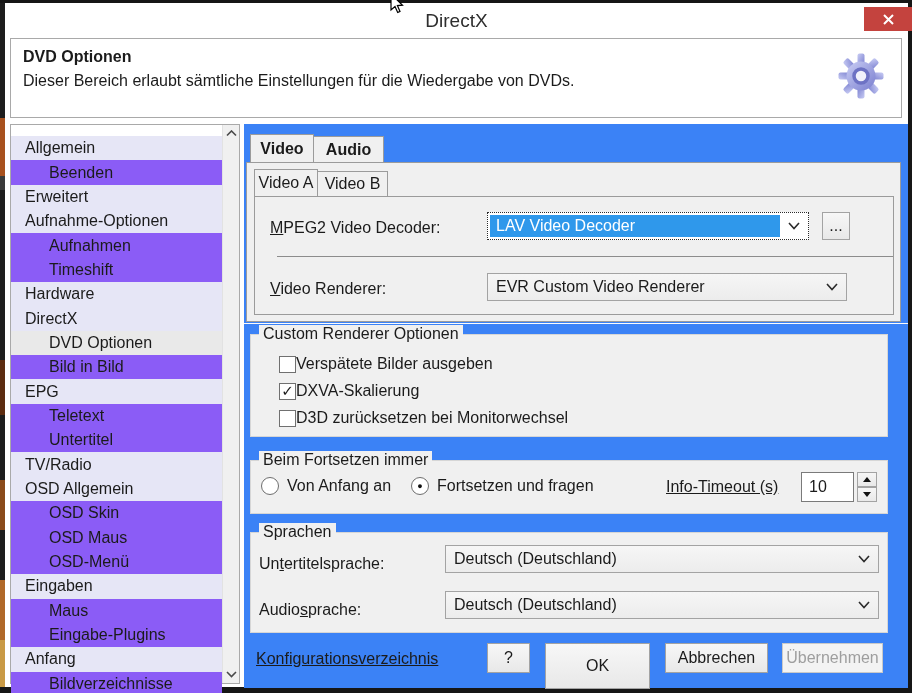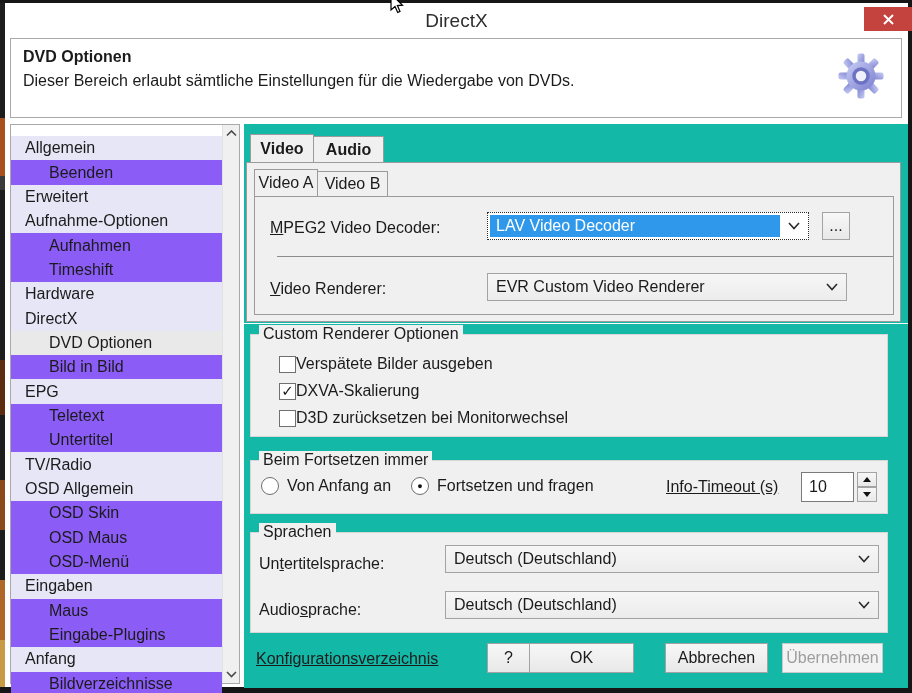--- a/index.html
+++ b/index.html
@@ -32,21 +32,21 @@
   .sb-items{left:0;top:0;width:211px;height:558px;overflow:hidden;margin-top:11px;}
   .it{height:24.35px;display:flex;align-items:center;padding-left:14px;white-space:nowrap;}
   .it.lv1{padding-left:38px;background:#8b5cf6;}
   .it.lv0{background:#e6e6f6;}
   .it.sel{background:#e9e9e9;}
   .sb-scroll{right:0;top:0;width:17px;height:558px;background:#f0f0f0;border-left:1px solid #e2e2e2;}
   .sb-btn{left:0;width:17px;height:17px;display:flex;align-items:center;justify-content:center;}
   .sb-up{top:0;} .sb-down{bottom:0;}
 
   
-  .content{left:244px;top:124px;width:664px;height:564px;background:#14b8a6;}
+  .content{left:244px;top:124px;width:664px;height:564px;background:#3b82f6;}
 
   .tab{border:1px solid #9b9b9b;border-bottom:none;background:#f0f0f0;
        display:flex;align-items:center;justify-content:center;}
   .tab-main{font-weight:bold;}
   .tab-video{left:6px;top:10px;width:64px;height:28px;z-index:3;}
   .tab-audio{left:70px;top:12px;width:70px;height:26px;z-index:1;border-left:none;}
   .main-page{left:2px;top:38px;width:655px;height:160px;border:1px solid #9b9b9b;background:#f0f0f0;z-index:2;}
   .sub-a{left:10px;top:45px;width:64px;height:27px;z-index:5;}
   .sub-b{left:74px;top:47px;width:70px;height:25px;z-index:4;border-left:none;}
   .sub-page{left:10px;top:72px;width:640px;height:119px;border:1px solid #9b9b9b;background:#f0f0f0;z-index:4;}
@@ -85,21 +85,21 @@
              display:flex;align-items:center;padding-left:7px;}
   .spin-btn{left:606px;width:20px;height:15px;border:1px solid #a3a3a3;
             background:linear-gradient(#f6f6f6,#e9e9e9);display:flex;align-items:center;justify-content:center;}
   .spin-up{top:11px;} .spin-down{top:26px;}
   .tri-up{width:0;height:0;border-left:4px solid transparent;border-right:4px solid transparent;border-bottom:5px solid #111;}
   .tri-down{width:0;height:0;border-left:4px solid transparent;border-right:4px solid transparent;border-top:5px solid #111;}
 
   .btn{border:1px solid #a3a3a3;background:linear-gradient(#f7f7f7,#e8e8e8);
        display:flex;align-items:center;justify-content:center;}
   .btn-help{left:243px;top:519px;width:43px;height:30px;}
-  .btn-ok{left:285px;top:519px;width:105px;height:30px;}
+  .btn-ok{left:301px;top:519px;width:105px;height:46px;}
   .btn-cancel{left:421px;top:519px;width:103px;height:30px;}
   .btn-apply{left:538px;top:519px;width:101px;height:30px;color:#9e9e9e;border-color:#c9c9c9;background:#f3f3f3;}
   .cfg-link{left:12px;top:526px;text-decoration:underline;cursor:pointer;}
 </style>
 </head>
 <body>
 
 <div class="stage">
 
   <div class="abs edge-left">

